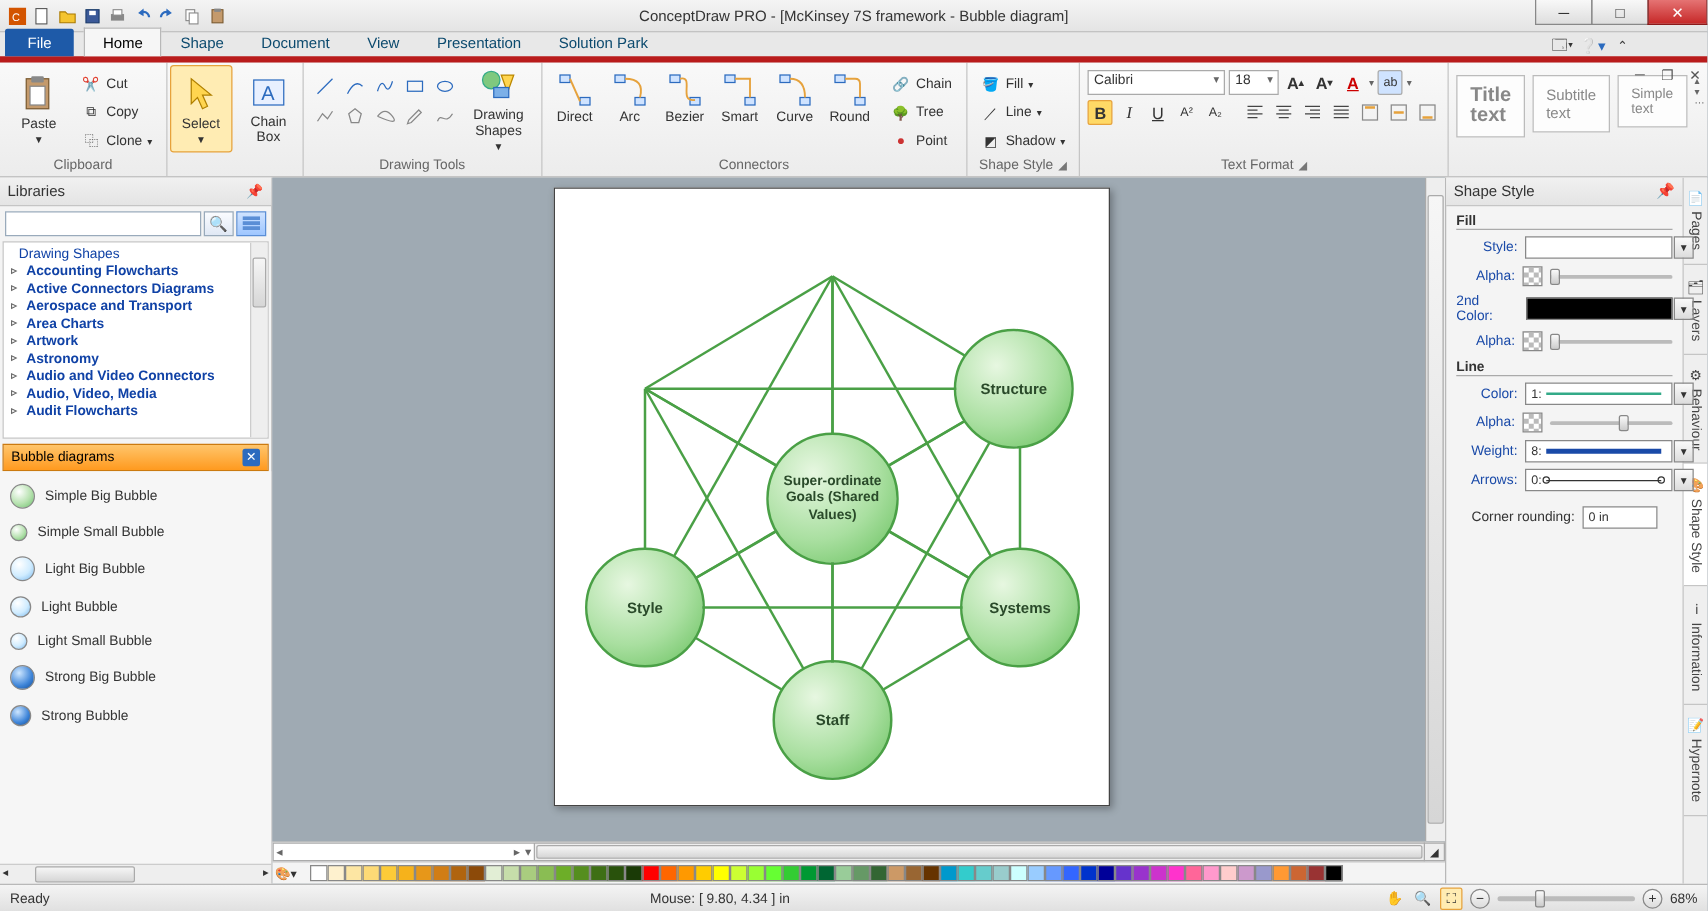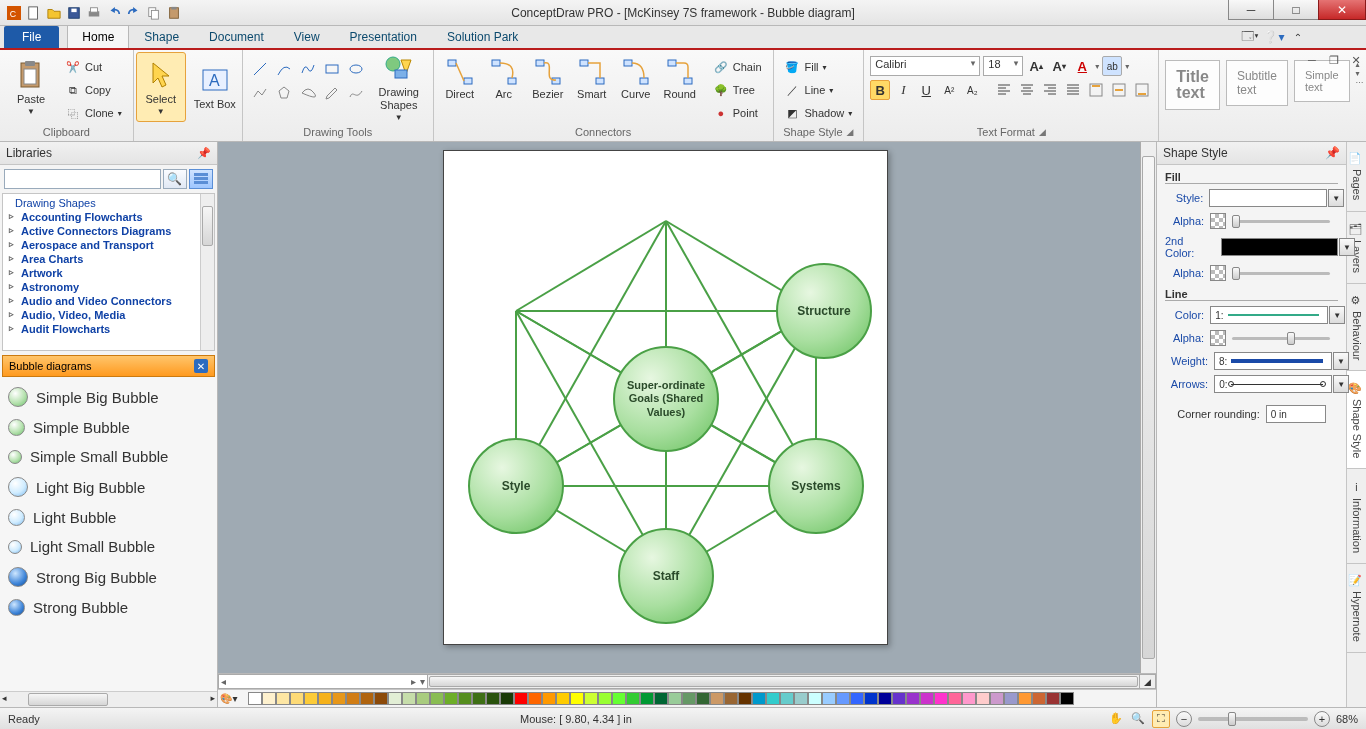--- a/index.html
+++ b/index.html
@@ -11,21 +11,21 @@
 .qat-btn { width:18px; height:18px; margin:0 1px; border:1px solid transparent; display:flex; align-items:center; justify-content:center; }
 .qat-btn svg{width:14px;height:14px;}
 .titlebar .title { position:absolute; left:0; right:0; text-align:center; font-size:12px; color:#333; pointer-events:none;}
 .win-btns { position:absolute; right:0; top:0; display:flex; }
 .win-btn { width:46px; height:20px; background:linear-gradient(#f8f8f8,#dedede); border:1px solid #888; border-top:none; margin-left:-1px; display:flex; align-items:center; justify-content:center; font-family:Arial; font-size:12px;}
 .win-btn.close{ background:linear-gradient(#e57373,#c62828); color:#fff; width:48px; border-color:#8a1a1a;}
 .mdi-btns{ position:absolute; right:2px; top:26px; display:flex; gap:6px; z-index:50;}
 .mdi-btn{ width:16px;height:16px; display:flex;align-items:center;justify-content:center; font-size:11px; color:#555;}
 
 
-.ribtabs{ height:24px; display:flex; align-items:flex-end; background:#e8e8e8; padding-left:4px; border-bottom:2px solid #b91c1c; position:relative;}
+.ribtabs{ height:24px; display:flex; align-items:flex-end; background:#e8e8e8; padding-left:4px; border-bottom:5px solid #b91c1c; position:relative;}
 .file-tab{ background:#1e5aa8; color:#fff; padding:4px 18px; font-size:12px; border-radius:2px 2px 0 0; margin-right:8px; cursor:pointer;}
 .rtab{ padding:4px 14px; font-size:12px; color:#0c4a6e; cursor:pointer; border:1px solid transparent; border-bottom:none;}
 .rtab.active{ background:#f6f6f6; border-color:#b8b8b8; color:#000;}
 .ribtabs .right-icons{ position:absolute; right:60px; top:3px; display:flex; gap:8px; align-items:center;}
 
 
 .ribbon{ height:92px; background:linear-gradient(#f9f9f9,#ececec); border-bottom:1px solid #b8b8b8; display:flex; }
 .rgroup{ border-right:1px solid #c5c5c5; padding:2px 6px 0 6px; display:flex; flex-direction:column; justify-content:space-between; }
 .rgroup .body{ display:flex; align-items:flex-start; gap:4px; flex:1;}
 .rgroup .label{ font-size:11px; color:#666; text-align:center; padding:2px 0 3px 0; display:flex; justify-content:center; align-items:center; gap:4px;}
@@ -60,21 +60,21 @@
 .lib-item.plain{font-weight:normal;}
 .lib-item::before{content:"▹"; position:absolute; left:2px; color:#666; font-size:9px;}
 .lib-item.open::before{content:""; }
 .vscroll{ position:absolute; right:0; top:0; bottom:0; width:14px; background:#eee; border-left:1px solid #ccc;}
 .vscroll .thumb{ position:absolute; left:1px; right:1px; top:12px; height:40px; background:linear-gradient(#f6f6f6,#d6d6d6); border:1px solid #aaa; border-radius:2px;}
 
 .section-bar{ background:linear-gradient(#ffc56b,#ff9a1f); color:#000; font-size:11px; padding:3px 6px; border:1px solid #cb7a10; margin:4px 2px 0 2px; display:flex; justify-content:space-between; align-items:center;}
 .section-bar .x{ width:14px;height:14px;background:#2c6bbf;color:#fff;font-size:10px;display:flex;align-items:center;justify-content:center;border-radius:2px;}
 
 .shapelist{ flex:1; overflow:auto; padding:4px 2px; background:#f6f6f6;}
-.shape-item{ display:flex; align-items:center; gap:8px; padding:6px 6px; font-size:15px; cursor:pointer;}
+.shape-item{ display:flex; align-items:center; gap:8px; padding:6px 6px; font-size:11px; cursor:pointer;}
 .bubble-swatch{ width:20px;height:20px;border-radius:50%; background:radial-gradient(circle at 35% 30%, #fff, #b7e2b0 55%, #6ac06a); border:1px solid #888;}
 .bubble-swatch.light{ background:radial-gradient(circle at 35% 30%, #fff, #d0ecff 55%, #79b8ee);}
 .bubble-swatch.strong{ background:radial-gradient(circle at 35% 30%, #cde6ff, #3d84d8 60%, #124a92);}
 
 .hscrollbar{ height:16px; background:#eee; border-top:1px solid #ccc; position:relative;}
 .hscrollbar .thumb{position:absolute; top:1px; bottom:1px; left:28px; width:80px; background:linear-gradient(#f6f6f6,#d6d6d6); border:1px solid #aaa; border-radius:2px;}
 
 
 .canvas-wrap{ flex:1; display:flex; flex-direction:column; background:#9faab3;}
 .canvas-scroll{ flex:1; position:relative; overflow:hidden; background:#9faab3;}
@@ -91,21 +91,21 @@
 .canvas-vscroll .thumb{position:absolute; left:1px; right:1px; top:14px; bottom:14px; background:linear-gradient(#f6f6f6,#d6d6d6); border:1px solid #aaa; border-radius:2px;}
 
 
 .palette{ height:18px; display:flex; align-items:center; background:#f4f4f4; border-top:1px solid #c5c5c5; padding:0 2px; gap:0;}
 .pal-cell{ width:14px; height:13px; border:1px solid #888; margin-right:0px; cursor:pointer;}
 .pal-lead{ width:24px; font-size:10px; color:#333; display:flex; align-items:center; gap:1px; margin-right:4px;}
 
 
 .rightpanel{ width:210px; background:#f4f4f4; border-left:1px solid #b8b8b8; display:flex; position:relative;}
 .rp-body{ flex:1; padding:4px 8px; font-size:11px;}
-.prop-row{ display:flex; align-items:center; justify-content:center; gap:6px; margin:5px 0;}
+.prop-row{ display:flex; align-items:center; justify-content:flex-end; gap:6px; margin:5px 0;}
 .prop-row label{ color:#1a4aa8; }
 .prop-ctl{ width:118px; height:18px; border:1px solid #888; background:#fff; display:flex; align-items:center; padding:0 4px; font-size:10px; position:relative;}
 .prop-ctl .dd{ position:absolute; right:-18px; width:16px; height:18px; top:-1px; border:1px solid #888; background:linear-gradient(#fafafa,#dcdcdc); display:flex; align-items:center; justify-content:center; font-size:8px;}
 .prop-slider{ width:98px; height:18px; display:flex; align-items:center;}
 .prop-slider .track{ flex:1; height:3px; background:#bbb; border-radius:2px; position:relative;}
 .prop-slider .track .t{ position:absolute; top:-5px; width:8px; height:13px; background:linear-gradient(#fafafa,#ccc); border:1px solid #888; border-radius:2px;}
 .checker{ width:16px;height:16px; background:repeating-conic-gradient(#bbb 0 25%, #fff 0 50%) 0 0/8px 8px; border:1px solid #888;}
 .sec-hdr{ font-weight:bold; font-size:11px; color:#333; border-bottom:1px solid #aaa; margin:6px 0 4px 0;}
 
 .side-tabs{ width:20px; border-left:1px solid #c5c5c5; background:#efefef; display:flex; flex-direction:column; }
@@ -252,21 +252,21 @@
         <span>Select</span>
           <span style="font-size:8px">▼</span>
       </div>
       <div class="bigbtn">
         <span class="icon32">
             <svg viewBox="0 0 32 32">
               <rect x="4" y="6" width="24" height="20" fill="#e8f0ff" stroke="#2c6bbf"></rect>
               <text x="10" y="22" font-size="16" fill="#2c6bbf" font-family="Georgia">A</text>
             </svg>
           </span>
-        <span style="text-align:center">Text Box</span>
+        <span style="text-align:center">Chain Box</span>
       </div>
     </div>
     <div class="label" style="visibility:hidden">.</div>
   </div>
 
   <div class="rgroup">
     <div class="body">
       <div class="drawing-grid">
         <div class="dgcell">
             <svg width="16" height="16">
@@ -548,24 +548,20 @@
         </div>
     </div>
     <div class="section-bar">
       <span>Bubble diagrams</span>
       <span class="x">✕</span>
     </div>
     <div class="shapelist">
       <div class="shape-item">
           <span class="bubble-swatch"></span>
           <span>Simple Big Bubble</span>
-        </div>
-      <div class="shape-item">
-          <span class="bubble-swatch" style="width:17px;height:17px"></span>
-          <span>Simple Bubble</span>
         </div>
       <div class="shape-item">
           <span class="bubble-swatch" style="width:14px;height:14px"></span>
           <span>Simple Small Bubble</span>
         </div>
       <div class="shape-item">
           <span class="bubble-swatch light"></span>
           <span>Light Big Bubble</span>
         </div>
       <div class="shape-item">
@@ -611,21 +607,21 @@
           <line x1="72" y1="335" x2="372" y2="335"></line>
             <line x1="72" y1="335" x2="222" y2="425"></line>
           <line x1="372" y1="335" x2="222" y2="425"></line>
           <line x1="222" y1="248" x2="222" y2="70"></line>
             <line x1="222" y1="248" x2="72" y2="160"></line>
           <line x1="222" y1="248" x2="372" y2="160"></line>
             <line x1="222" y1="248" x2="72" y2="335"></line>
           <line x1="222" y1="248" x2="372" y2="335"></line>
             <line x1="222" y1="248" x2="222" y2="425"></line>
         </svg>
-        <div class="bubble" style="left:332px;top:112px">
+        <div class="bubble" style="left:319px;top:112px">
             <span>Structure</span>
           </div>
         <div class="bubble" style="left:169px;top:195px;width:106px;height:106px;font-size:11px">
             <span>Super-ordinate Goals (Shared Values)</span>
           </div>
         <div class="bubble" style="left:24px;top:287px">
             <span>Style</span>
           </div>
         <div class="bubble" style="left:324px;top:287px">
             <span>Systems</span>

